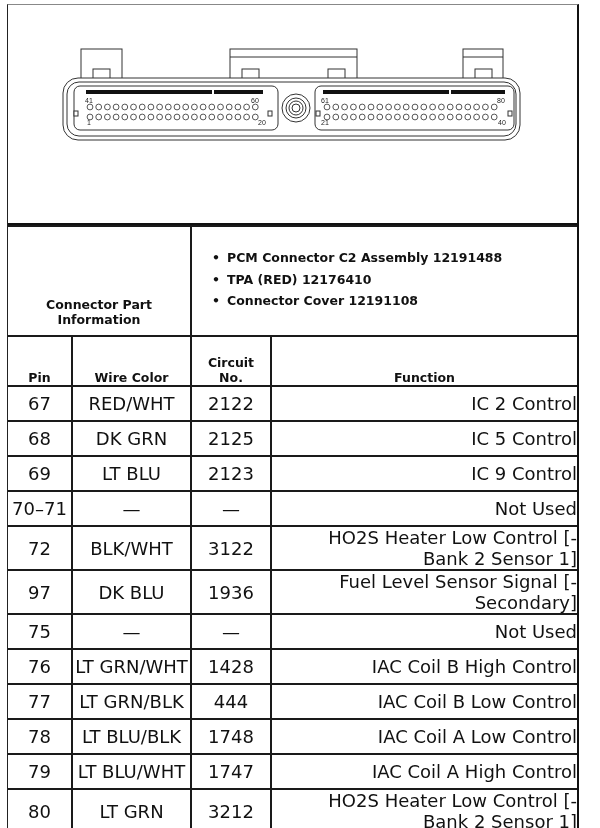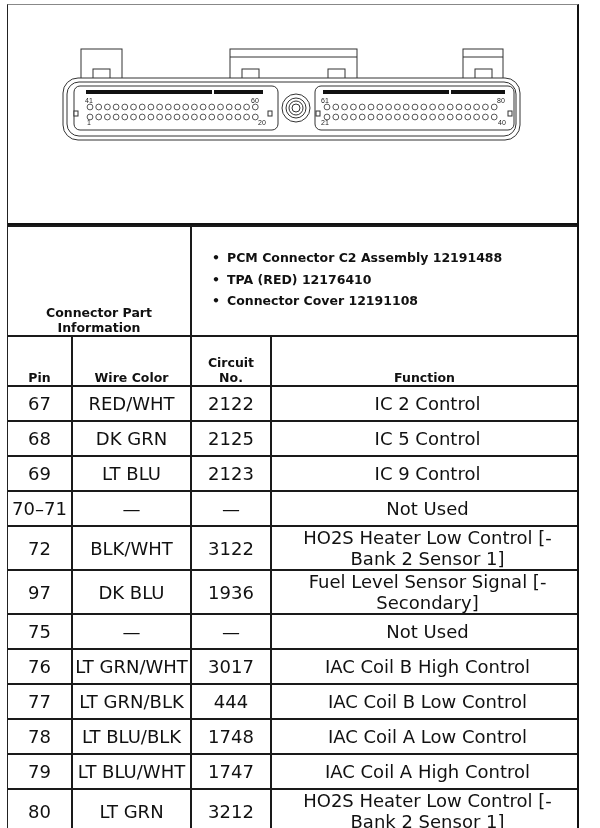--- a/index.html
+++ b/index.html
@@ -5,28 +5,28 @@
   html, body { margin: 0; padding: 0; background: #ffffff; }
   body { width: 600px; height: 828px; position: relative; font-family: "DejaVu Sans", sans-serif; color: #111; }
   .sheet { position: absolute; left: 7px; top: 4px; width: 572px; border: 1px solid #222; border-top-color: #888; border-right: 2px solid #111; border-bottom: 2px solid #111; box-sizing: border-box; }
   .diagram { height: 218px; border-bottom: 2px solid #111; position: relative; }
   .diagram svg { position: absolute; left: 0; top: 0; }
   table { border-collapse: collapse; width: 100%; table-layout: fixed; }
   td, th { border: 2px solid #1a1a1a; padding: 0; font-size: 12.5px; }
   tr td:first-child, tr th:first-child { border-left: none; }
   tr td:last-child, tr th:last-child { border-right: none; }
   .partinfo td { height: 94px; }
-  .partinfo .label { font-weight: bold; text-align: center; vertical-align: bottom; padding-bottom: 0; font-size: 12.5px; line-height: 15px; }
+  .partinfo .label { font-weight: bold; text-align: center; vertical-align: bottom; padding-bottom: 8px; font-size: 12.5px; line-height: 15px; }
   .partinfo ul { margin: 6px; padding: 0 0 0 14px; list-style: none; }
   .partinfo li { font-weight: bold; font-size: 12.5px; line-height: 21.5px; position: relative; padding-left: 15px; }
   .partinfo li::before { content: "\2022"; position: absolute; left: 0; top: 0; }
   .partinfo .list-cell { vertical-align: top; padding-top: 14px; }
   .hdr th { height: 48px; font-weight: bold; text-align: center; vertical-align: bottom; padding-bottom: 0; line-height: 15px; }
   .row td { height: 33px; text-align: center; font-size: 18px; }
-  .row td.func { text-align: center; padding-left: 6px; border-radius: 10px; }
+  .row td.func { text-align: right; padding-left: 6px; border-radius: 10px; }
   tbody tr:last-child td { border-bottom: none; }
 </style>
 </head>
 <body>
 
 <div class="sheet">
   <div class="diagram">
     <svg id="conn-svg" width="570" height="218" viewBox="0 0 570 218">
       <g fill="#fff" stroke="#333" stroke-width="1">
 
@@ -218,21 +218,21 @@
         </tr>
         <tr class="row">
           <td>75</td>
           <td>—</td>
           <td>—</td>
           <td class="func">Not Used</td>
         </tr>
         <tr class="row">
           <td>76</td>
           <td>LT GRN/WHT</td>
-          <td>3017</td>
+          <td>1428</td>
           <td class="func">IAC Coil B High Control</td>
         </tr>
         <tr class="row">
           <td>77</td>
           <td>LT GRN/BLK</td>
           <td>444</td>
           <td class="func">IAC Coil B Low Control</td>
         </tr>
         <tr class="row">
           <td>78</td>

